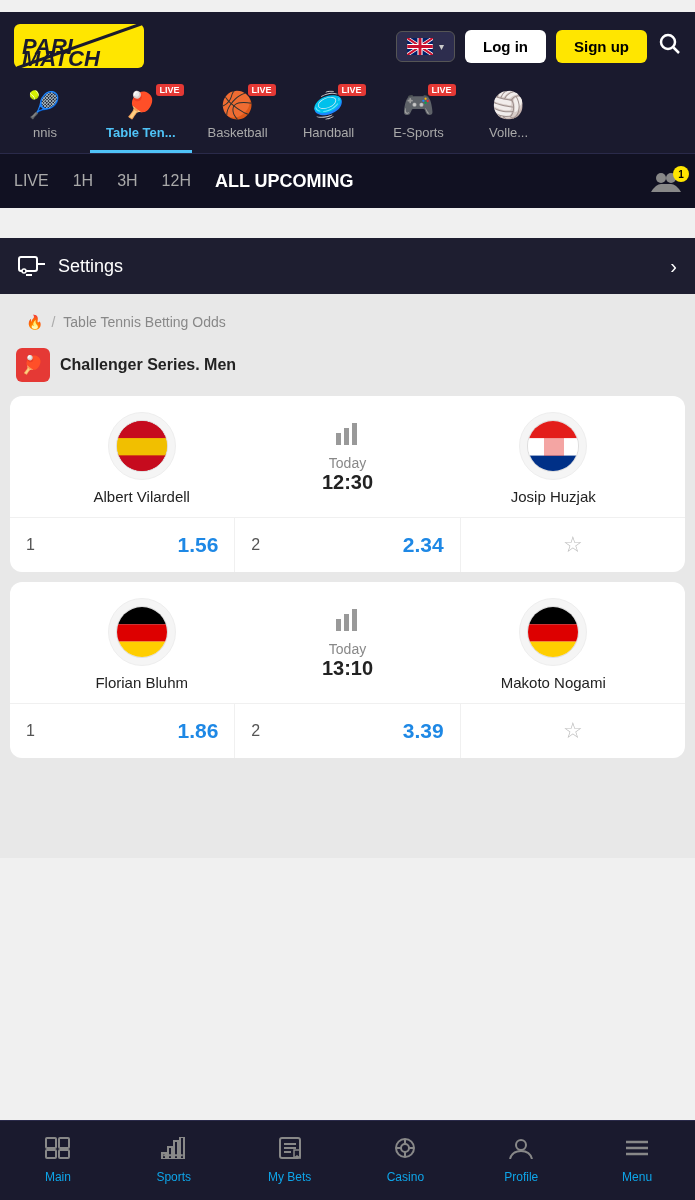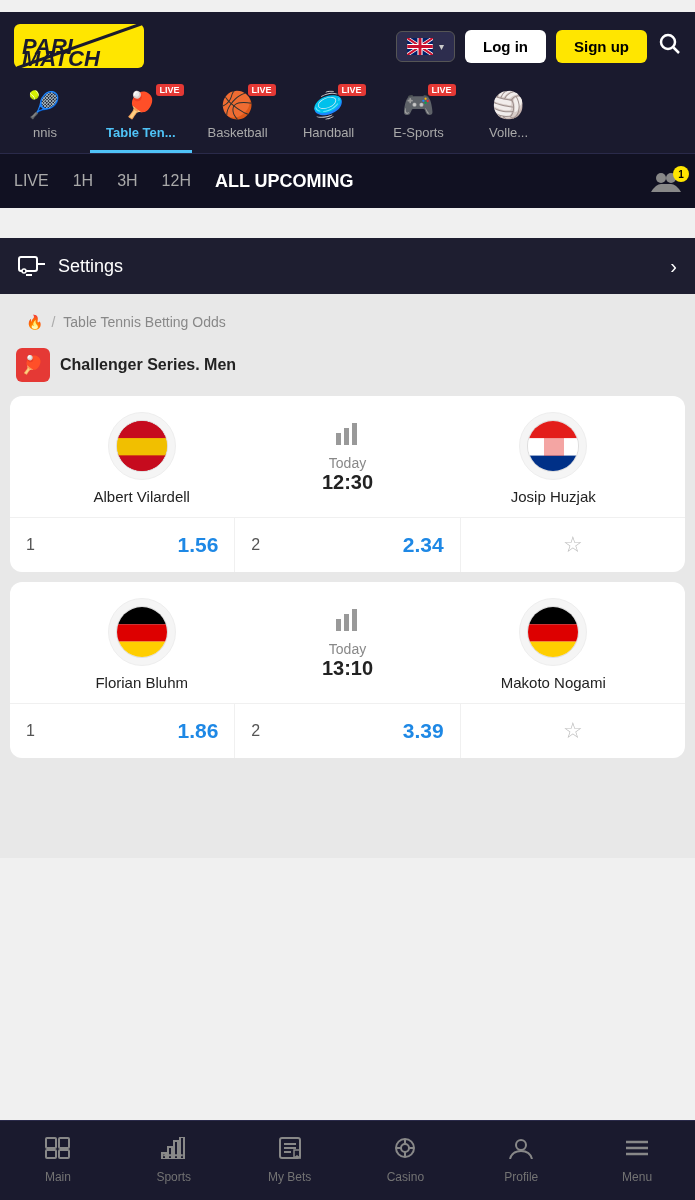--- a/index.html
+++ b/index.html
@@ -321,21 +321,21 @@
       bottom: 0;
       width: 695px;
       border-top: 1px solid #2a2a4a;
     }
     .nav-item {
       display: flex;
       flex-direction: column;
       align-items: center;
       gap: 5px;
       cursor: pointer;
-      color: #737373;
+      color: #0ea5e9;
       font-size: 12px;
       min-width: 80px;
     }
     .nav-icon {
       font-size: 24px;
     }
 
     
     .page-bottom-pad { height: 90px; }
 

